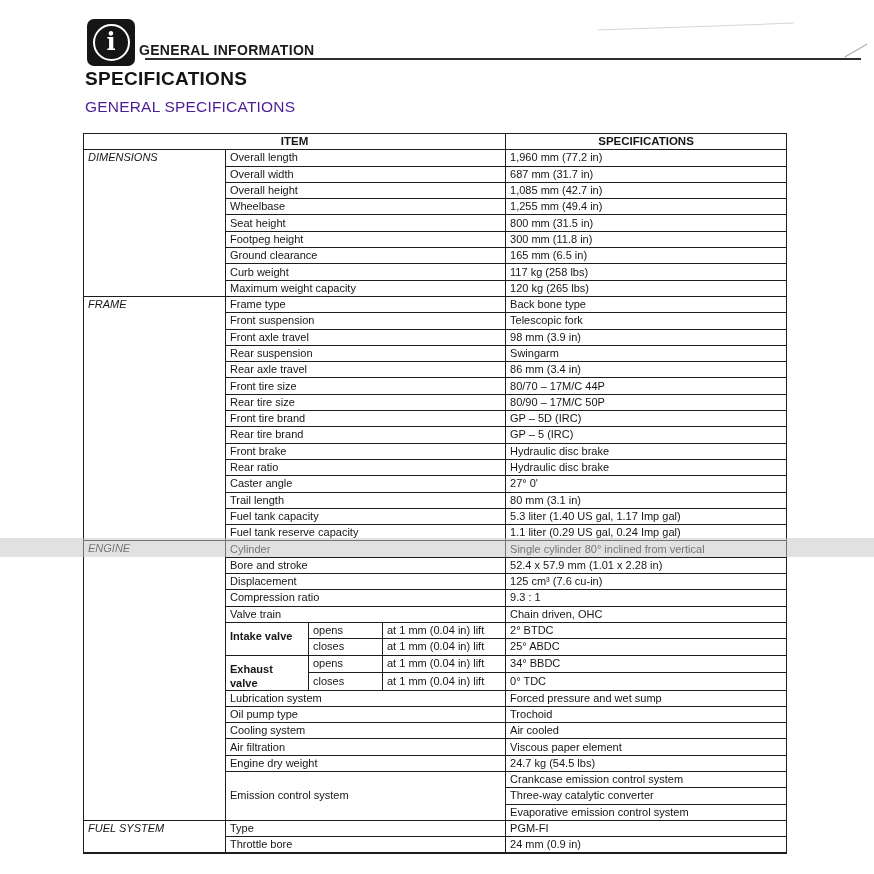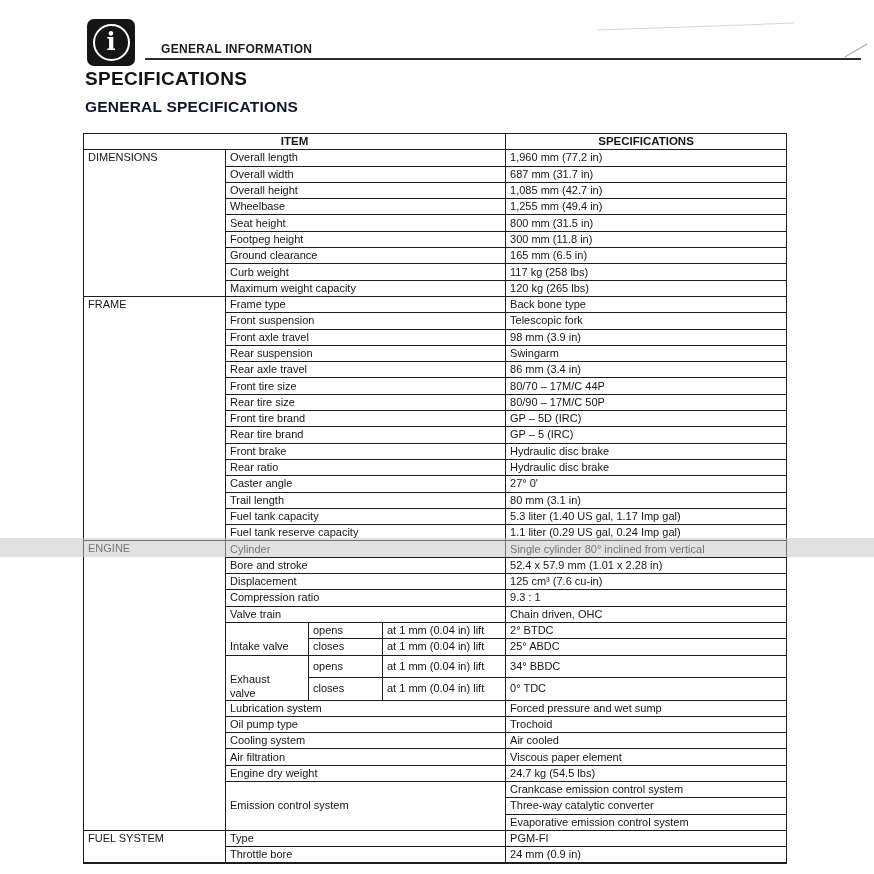--- a/index.html
+++ b/index.html
@@ -14,30 +14,30 @@
   }
   .chapter-icon .ring{
     width:33px;height:33px;border:2.5px solid #fff;border-radius:50%;
     display:flex;align-items:center;justify-content:center;
   }
   .chapter-icon .glyph{
     font-family:"DejaVu Serif", serif;font-weight:bold;font-size:24px;color:#fff;line-height:1;
     transform:translateY(-1px);
   }
   .chapter-title{
-    position:absolute;left:161px;top:42px;font-size:12px;font-weight:bold;letter-spacing:.3px;color:#1b1b1b;
+    position:absolute;left:139px;top:42px;font-size:14px;font-weight:bold;letter-spacing:.3px;color:#1b1b1b;
   }
   .chapter-rule{
     position:absolute;left:145px;top:58px;width:716px;height:2px;background:#2c2c2c;
   }
   .page-title{
     position:absolute;left:85px;top:68px;font-size:19px;font-weight:bold;letter-spacing:.3px;color:#141414;
   }
   .page-subtitle{
-    position:absolute;left:85px;top:98px;font-size:15.5px;font-weight:bold;letter-spacing:.2px;color:#0f172a;
+    position:absolute;left:85px;top:98px;font-size:15.5px;font-weight:normal;letter-spacing:.2px;color:#4c1d95;
   }
   
   .scan-band{
     position:absolute;left:0;top:538px;width:874px;height:19px;
     background:rgba(197,197,197,0.52);z-index:5;pointer-events:none;
   }
   .scan-line-top{
     position:absolute;left:598px;top:26px;width:196px;height:1px;background:#d6d6d6;
     transform:rotate(-2deg);pointer-events:none;
   }
@@ -50,22 +50,22 @@
     position:absolute;left:83px;top:133px;width:703px;
     border-collapse:collapse;table-layout:fixed;
     font-size:11px;color:#161616;
   }
   #spec-table th,#spec-table td{
     border:1px solid #1d1d1d;height:15.3px;line-height:13px;
     padding:0 4px;overflow:hidden;white-space:nowrap;
   }
   #spec-table{border:1.5px solid #1d1d1d;border-bottom-width:2px;}
   #spec-table th{font-weight:bold;text-align:center;font-size:11.5px;}
-  #spec-table td.sec{vertical-align:top;padding-top:1px;}
-  #spec-table td.valve-name{white-space:pre-line;vertical-align:top;padding-top:16px;line-height:14px;}
+  #spec-table td.sec{vertical-align:top;padding-top:1px;font-style:italic;}
+  #spec-table td.valve-name{white-space:pre-line;vertical-align:top;padding-top:6px;line-height:14px;font-weight:bold;}
 </style>
 </head>
 <body>
 
 <div class="chapter-icon">
   <div class="ring">
     <span class="glyph">i</span>
   </div>
 </div>
 <div class="chapter-title">GENERAL INFORMATION</div>

